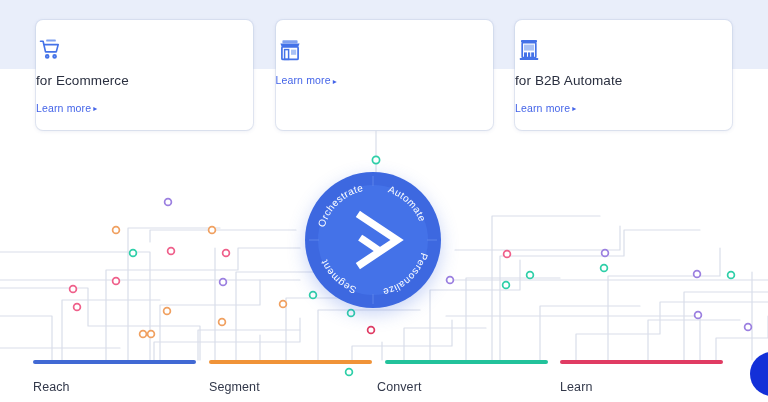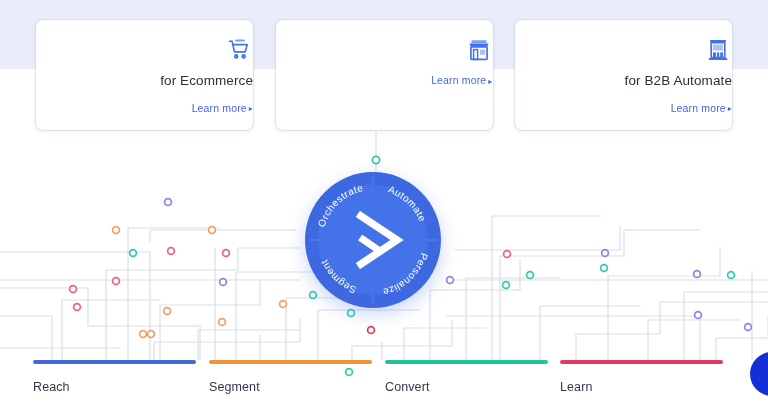--- a/index.html
+++ b/index.html
@@ -42,21 +42,21 @@
   }
 
   .card {
     width: 217px;
     height: 110px;
     background: #ffffff;
     border-radius: 7px;
     box-shadow: 0 1px 4px rgba(60, 80, 140, 0.13), 0 0 0 1px rgba(205, 214, 235, 0.45);
     display: flex;
     flex-direction: column;
-    align-items: flex-end;
+    align-items: flex-start;
     justify-content: flex-start;
     padding-top: 16px;
     box-sizing: border-box;
   }
 
   .card-icon {
     width: 28px;
     height: 28px;
     display: flex;
     align-items: center;
@@ -344,18 +344,18 @@
     </svg>
   </div>
 
   <div class="stage-bar" style="left: 33px; width: 163px; background: rgb(65, 105, 212); top: 360px;"></div>
   <div class="stage-bar" style="left: 209px; width: 163px; background: rgb(240, 147, 56); top: 360px;"></div>
   <div class="stage-bar" style="left: 385px; width: 163px; background: rgb(34, 194, 155); top: 360px;"></div>
   <div class="stage-bar" style="left: 560px; width: 163px; background: rgb(224, 59, 99); top: 360px;"></div>
 
   <div class="stage-label" style="left:33px;  top:380px;">Reach</div>
   <div class="stage-label" style="left:209px; top:380px;">Segment</div>
-  <div class="stage-label" style="left:385px; top:380px;">Convert</div>
+  <div class="stage-label" style="left:377px; top:380px;">Convert</div>
   <div class="stage-label" style="left:560px; top:380px;">Learn</div>
 
   <div class="chat-widget"></div>
 
 </div>
 
 </body></html>

